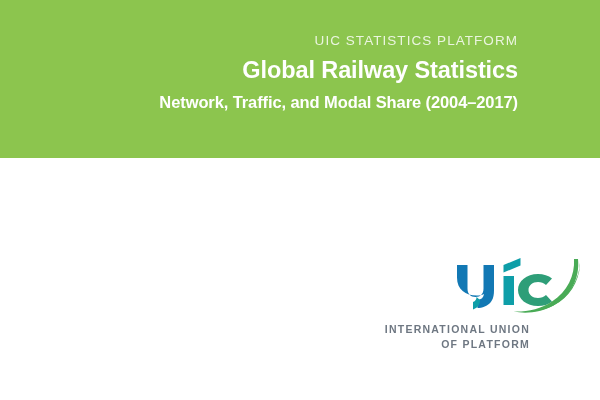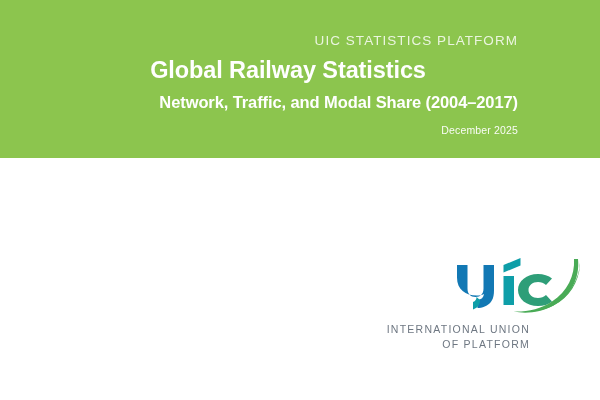--- a/index.html
+++ b/index.html
@@ -51,21 +51,20 @@
   }
 
   .main-title {
     font-size: 23.5px;
     font-weight: 700;
     letter-spacing: -0.1px;
     color: #ffffff;
     line-height: 1.3;
     margin-top: 5px;
     white-space: nowrap;
-    text-align: center;
   }
 
   .sub-title {
     font-size: 16.5px;
     font-weight: 700;
     letter-spacing: -0.1px;
     color: #ffffff;
     line-height: 1.3;
     margin-top: 6px;
     white-space: nowrap;
@@ -123,33 +122,33 @@
     color: #6e7782;
     font-size: 10.5px;
     font-weight: 400;
     letter-spacing: 1.25px;
     line-height: 1.45;
   }
 
   .logo-caption .cap-line {
     display: block;
     white-space: nowrap;
+    font-weight: bold;
   }
 </style>
 </head>
 <body>
 
 <div class="page">
 
   <div class="header-band">
     <div class="header-text-block">
       <div class="eyebrow">UIC STATISTICS PLATFORM</div>
       <div class="main-title">Global Railway Statistics</div>
       <div class="sub-title">Network, Traffic, and Modal Share (2004–2017)</div>
-      <div class="date-line">December 2025</div>
     </div>
   </div>
 
   <div class="body-area"></div>
 
   <div class="logo-block">
 
     <div class="logo-mark">
       <svg viewBox="0 0 252 124" xmlns="http://www.w3.org/2000/svg" aria-hidden="true">
 

